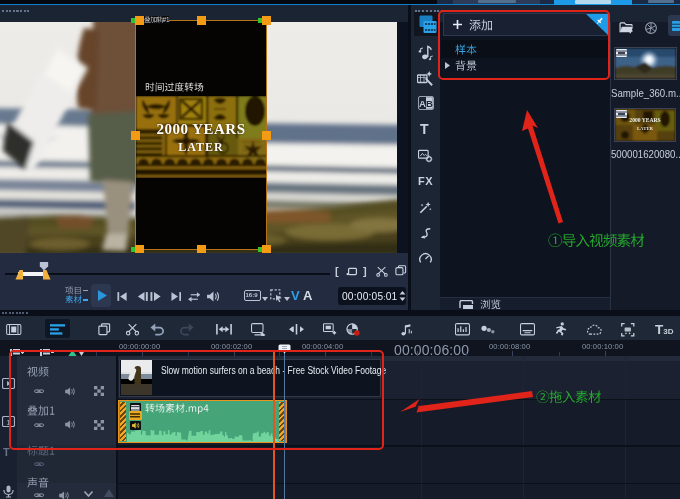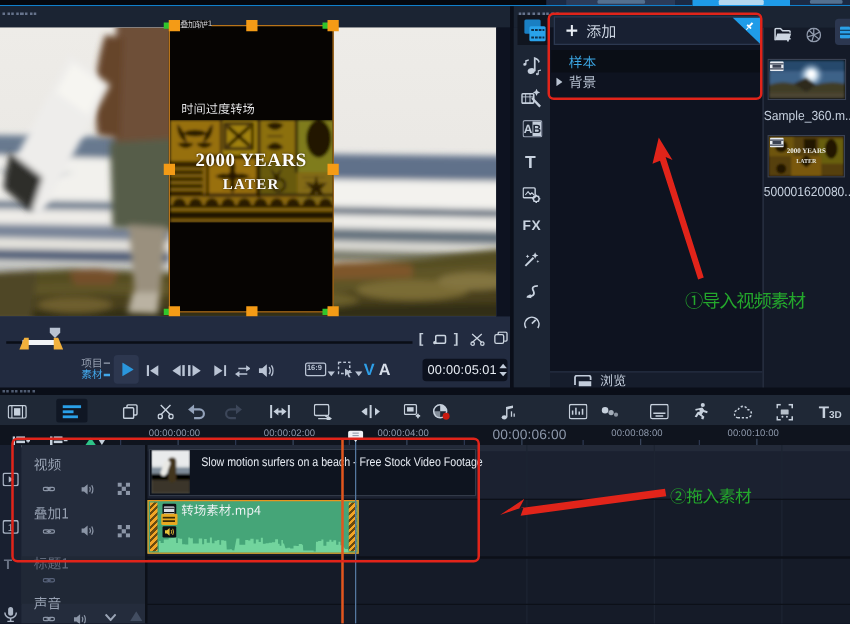--- a/index.html
+++ b/index.html
@@ -587,21 +587,21 @@
     </svg>
 <div class="t" style="left:119px;top:341.5px;font-size:7.6px;color:#8d98ab;letter-spacing:0.1px">00:00:00:00</div>
 <i class="abs" style="left:142px;top:351px;width:1px;height:5px;background:#39455c"></i>
 <i class="abs" style="left:96px;top:352px;width:1px;height:4px;background:#2c3750"></i>
 <div class="t" style="left:211px;top:341.5px;font-size:7.6px;color:#8d98ab;letter-spacing:0.1px">00:00:02:00</div>
 <i class="abs" style="left:234px;top:351px;width:1px;height:5px;background:#39455c"></i>
 <i class="abs" style="left:188px;top:352px;width:1px;height:4px;background:#2c3750"></i>
 <div class="t" style="left:302px;top:341.5px;font-size:7.6px;color:#8d98ab;letter-spacing:0.1px">00:00:04:00</div>
 <i class="abs" style="left:325px;top:351px;width:1px;height:5px;background:#39455c"></i>
 <i class="abs" style="left:279px;top:352px;width:1px;height:4px;background:#2c3750"></i>
-<div class="t" style="left:394px;top:341.5px;font-size:11px;color:#8d98ab;letter-spacing:0.1px">00:00:06:00</div>
+<div class="t" style="left:394px;top:341.5px;font-size:14px;color:#8d98ab;letter-spacing:0.1px">00:00:06:00</div>
 <i class="abs" style="left:417px;top:351px;width:1px;height:5px;background:#39455c"></i>
 <i class="abs" style="left:371px;top:352px;width:1px;height:4px;background:#2c3750"></i>
 <div class="t" style="left:489px;top:341.5px;font-size:7.6px;color:#8d98ab;letter-spacing:0.1px">00:00:08:00</div>
 <i class="abs" style="left:512px;top:351px;width:1px;height:5px;background:#39455c"></i>
 <i class="abs" style="left:466px;top:352px;width:1px;height:4px;background:#2c3750"></i>
 <div class="t" style="left:582px;top:341.5px;font-size:7.6px;color:#8d98ab;letter-spacing:0.1px">00:00:10:00</div>
 <i class="abs" style="left:605px;top:351px;width:1px;height:5px;background:#39455c"></i>
 <i class="abs" style="left:559px;top:352px;width:1px;height:4px;background:#2c3750"></i>
 <div class="abs" style="left:117px;top:356px;width:563px;height:143px;background:#151b28"></div>
 <div class="abs" style="left:117px;top:356px;width:563px;height:43px;background:#1b2130"></div>

